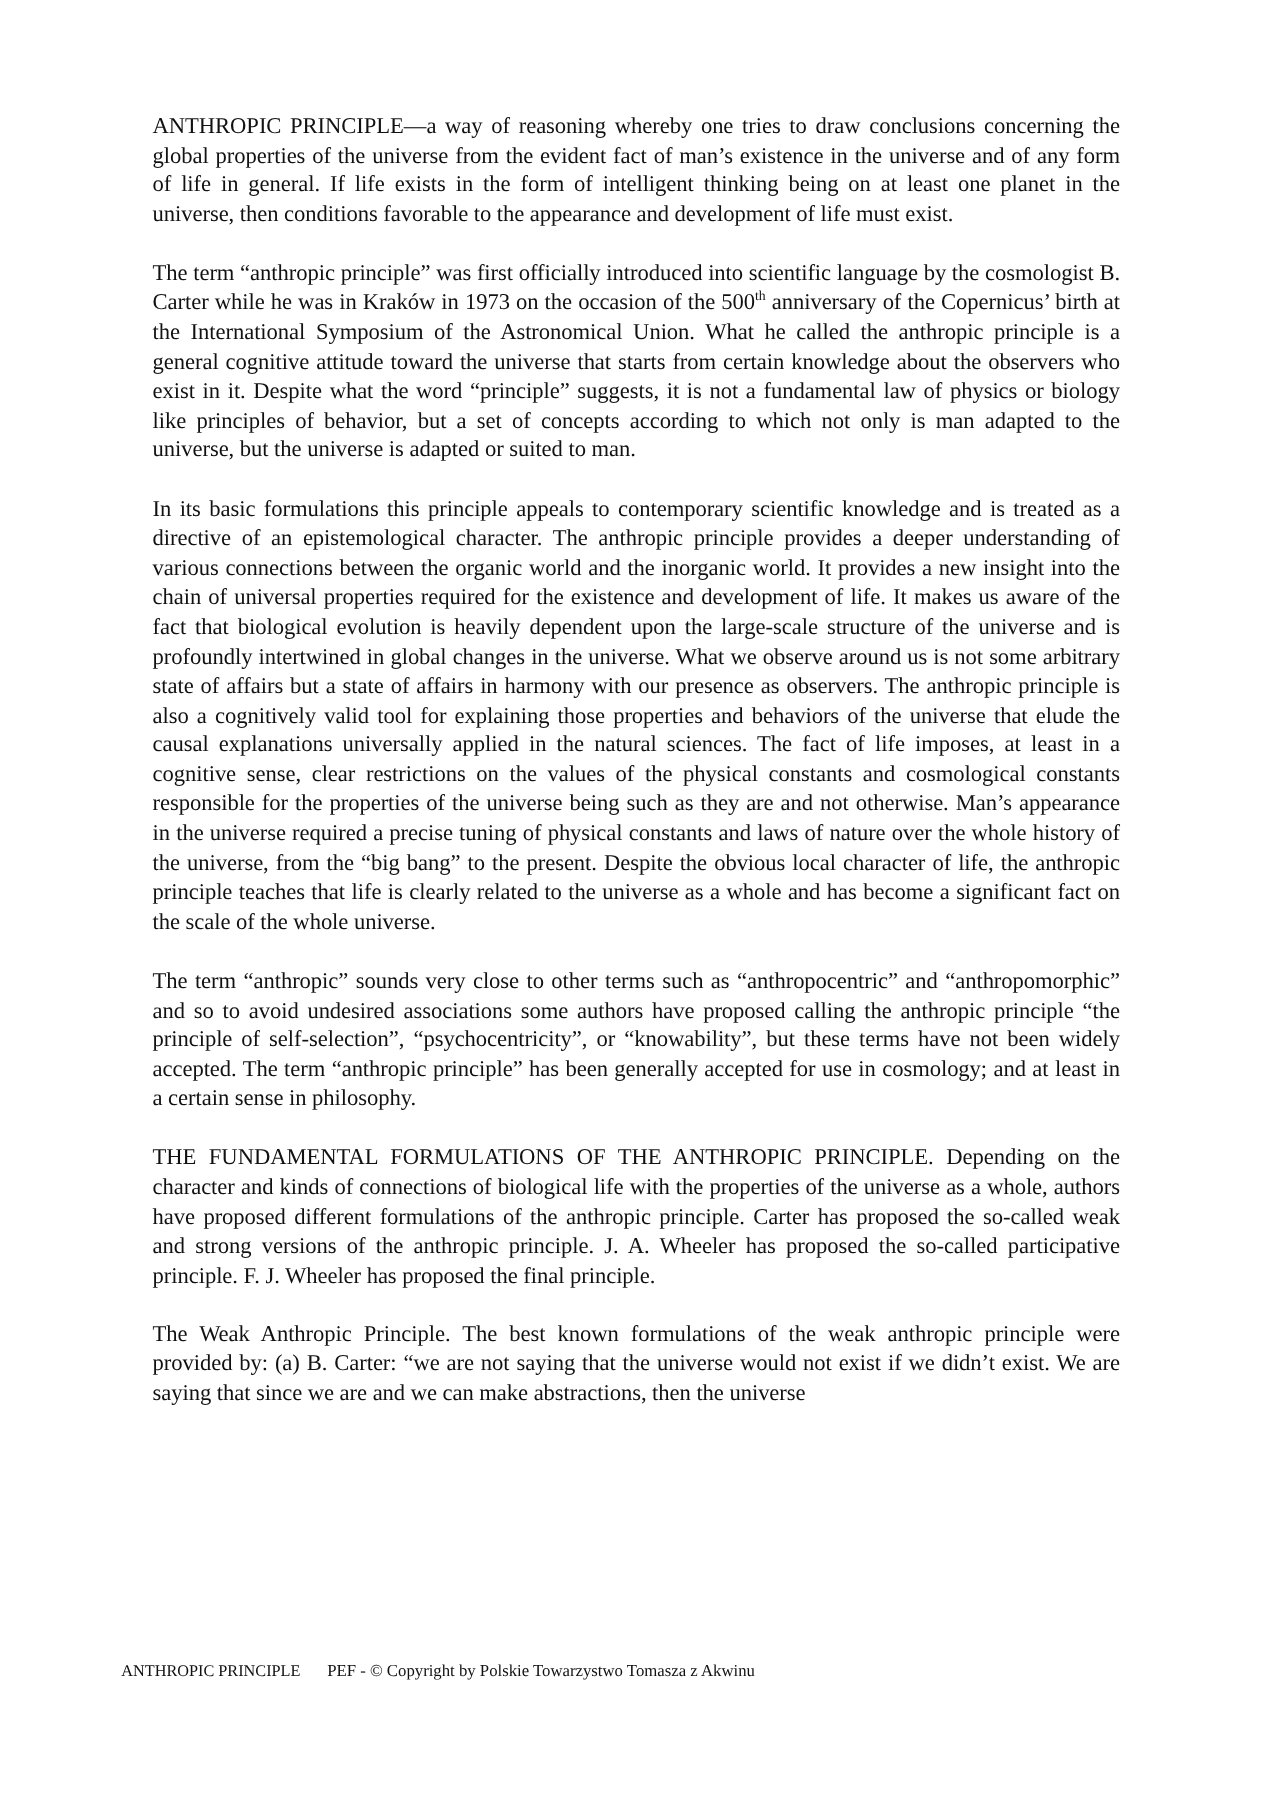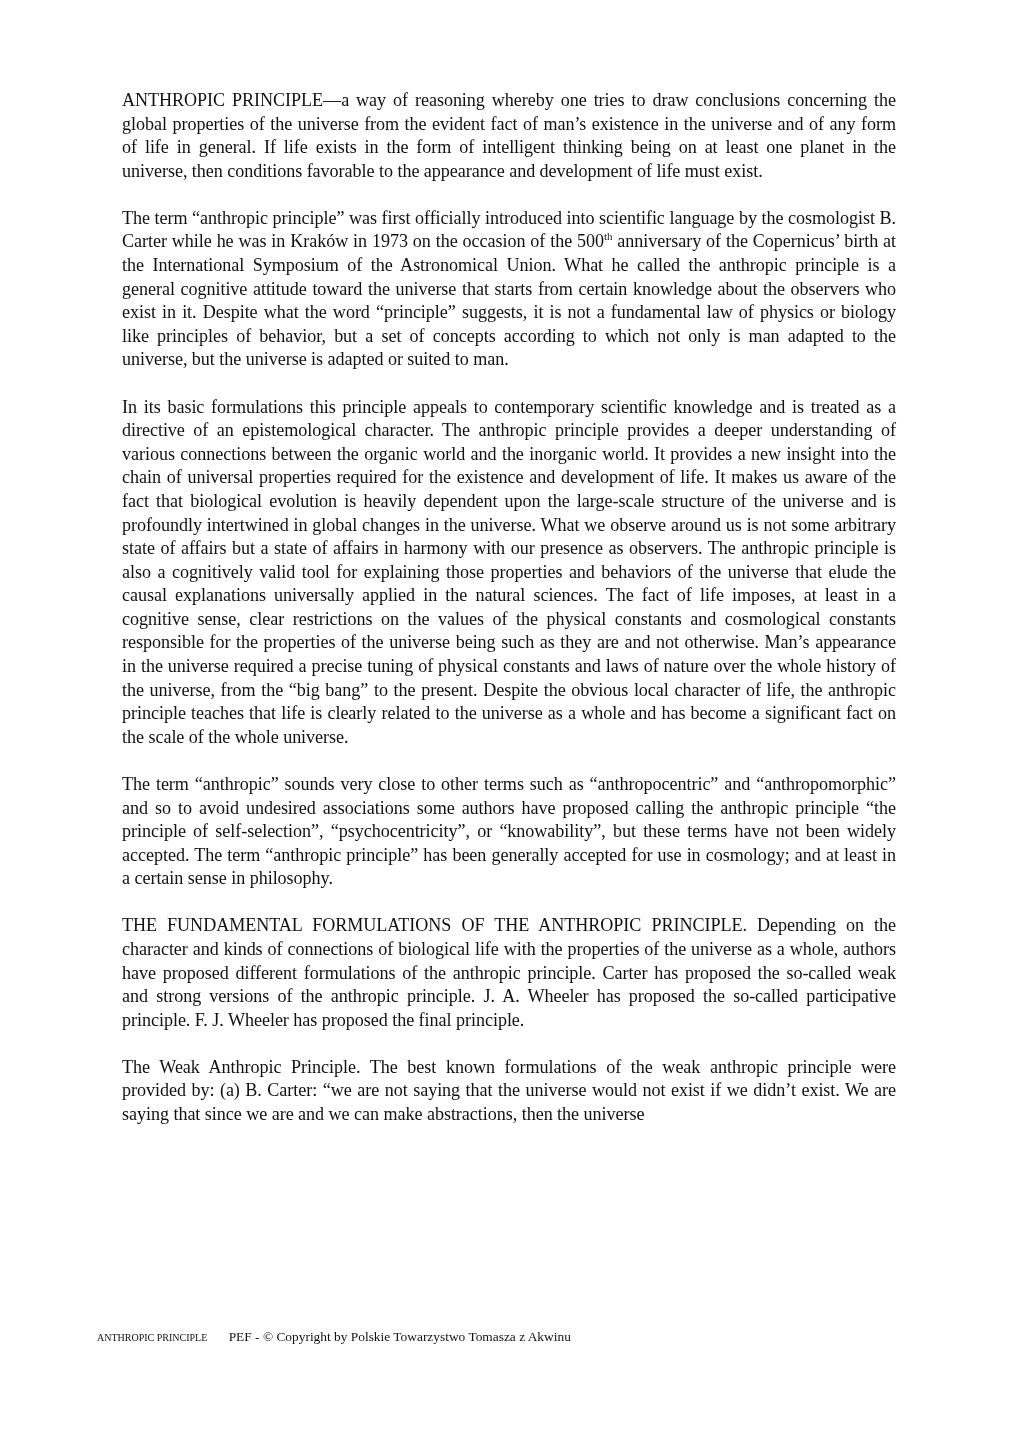--- a/index.html
+++ b/index.html
@@ -36,21 +36,21 @@
     }
     .footer {
       position: absolute;
       left: 97px;
       top: 1329px;
       font-size: 13.4px;
       white-space: nowrap;
       color: #111111;
     }
     .footer .title {
-      font-size: 10px;
+      font-size: 13px;
       margin-right: 18px;
     }
   </style>
 </head>
 <body>
 
 <main class="page-body">
   <p class="para">ANTHROPIC PRINCIPLE—a way of reasoning whereby one tries to draw conclusions concerning the global properties of the universe from the evident fact of man’s existence in the universe and of any form of life in general. If life exists in the form of intelligent thinking being on at least one planet in the universe, then conditions favorable to the appearance and development of life must exist.</p>
 
   <p class="para"><span>The term “anthropic principle” was first officially introduced into scientific language by the cosmologist B. Carter while he was in Kraków in 1973 on the occasion of the 500</span><sup>th</sup><span> anniversary of the Copernicus’ birth at the International Symposium of the Astronomical Union. What he called the anthropic principle is a general cognitive attitude toward the universe that starts from certain knowledge about the observers who exist in it. Despite what the word “principle” suggests, it is not a fundamental law of physics or biology like principles of behavior, but a set of concepts according to which not only is man adapted to the universe, but the universe is adapted or suited to man.</span></p>

